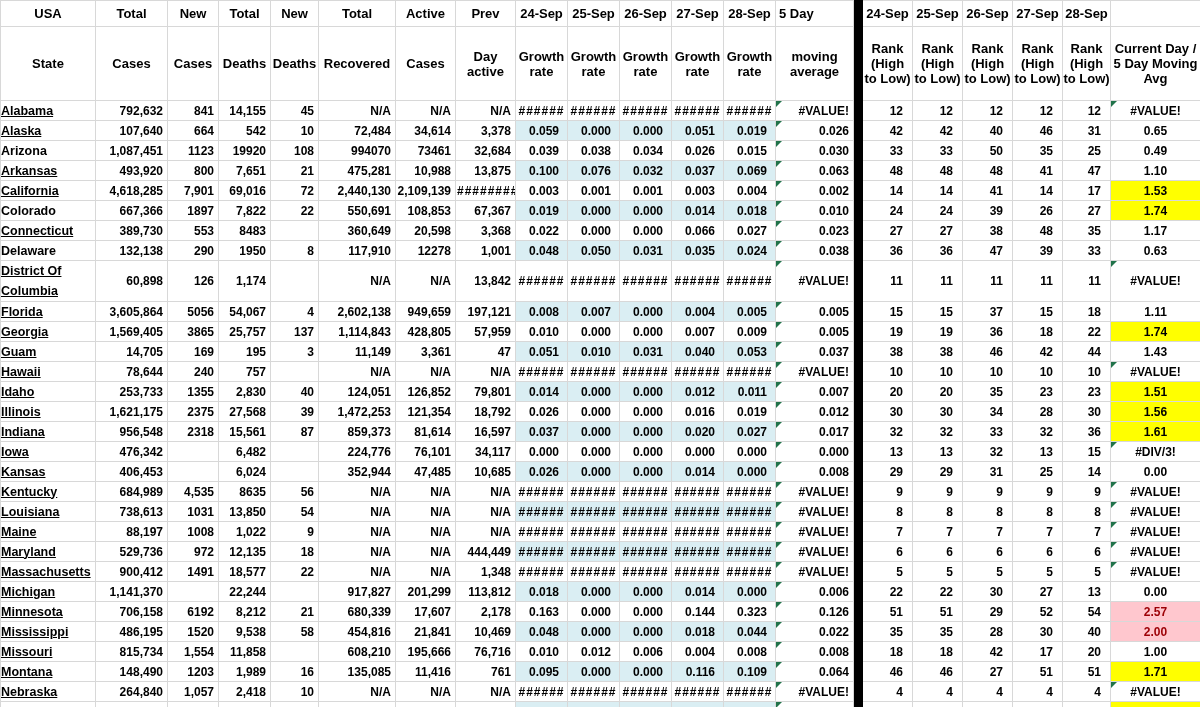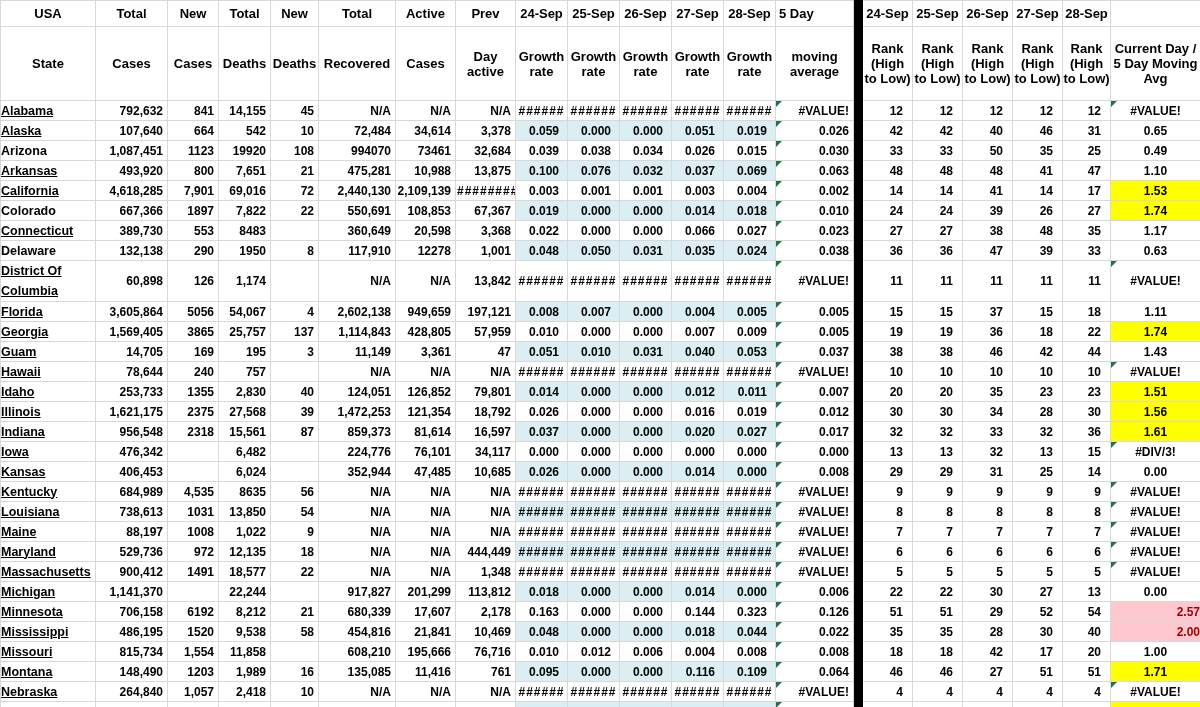--- a/index.html
+++ b/index.html
@@ -21,21 +21,21 @@
   tr.tall .state{white-space:normal;line-height:20px;}
   .link{text-decoration:underline;}
   .num{text-align:right;padding-right:4px;}
   .g{text-align:right;padding-right:8px;}
   .band{background:var(--band,#daeef3);}
   .hash{text-align:center;padding:0 1px;letter-spacing:1px;}
   .mavg{text-align:right;padding-right:4px;}
   .rank{text-align:right;padding-right:9px;}
   .cur{text-align:center;}
   .yellow{background:var(--yellow,#ffff00);}
-  .pink{background:var(--pink,#ffc7ce);color:var(--pinktext,#9c0006);text-align:right;}
+  .pink{background:var(--pink,#ffc7ce);color:var(--pinktext,#9c0006);}
   .blk{background:var(--divider,#000);border-color:var(--divider,#000);}
   .tri::before{content:"";position:absolute;top:0;left:0;width:0;height:0;
        border-top:6px solid var(--tri,#21734a);border-right:6px solid transparent;}
   tr.sliver{height:6px;}
   tr.sliver td{height:6px;line-height:6px;}
 </style>
 </head>
 <body>
 
 <div class="sheet">

